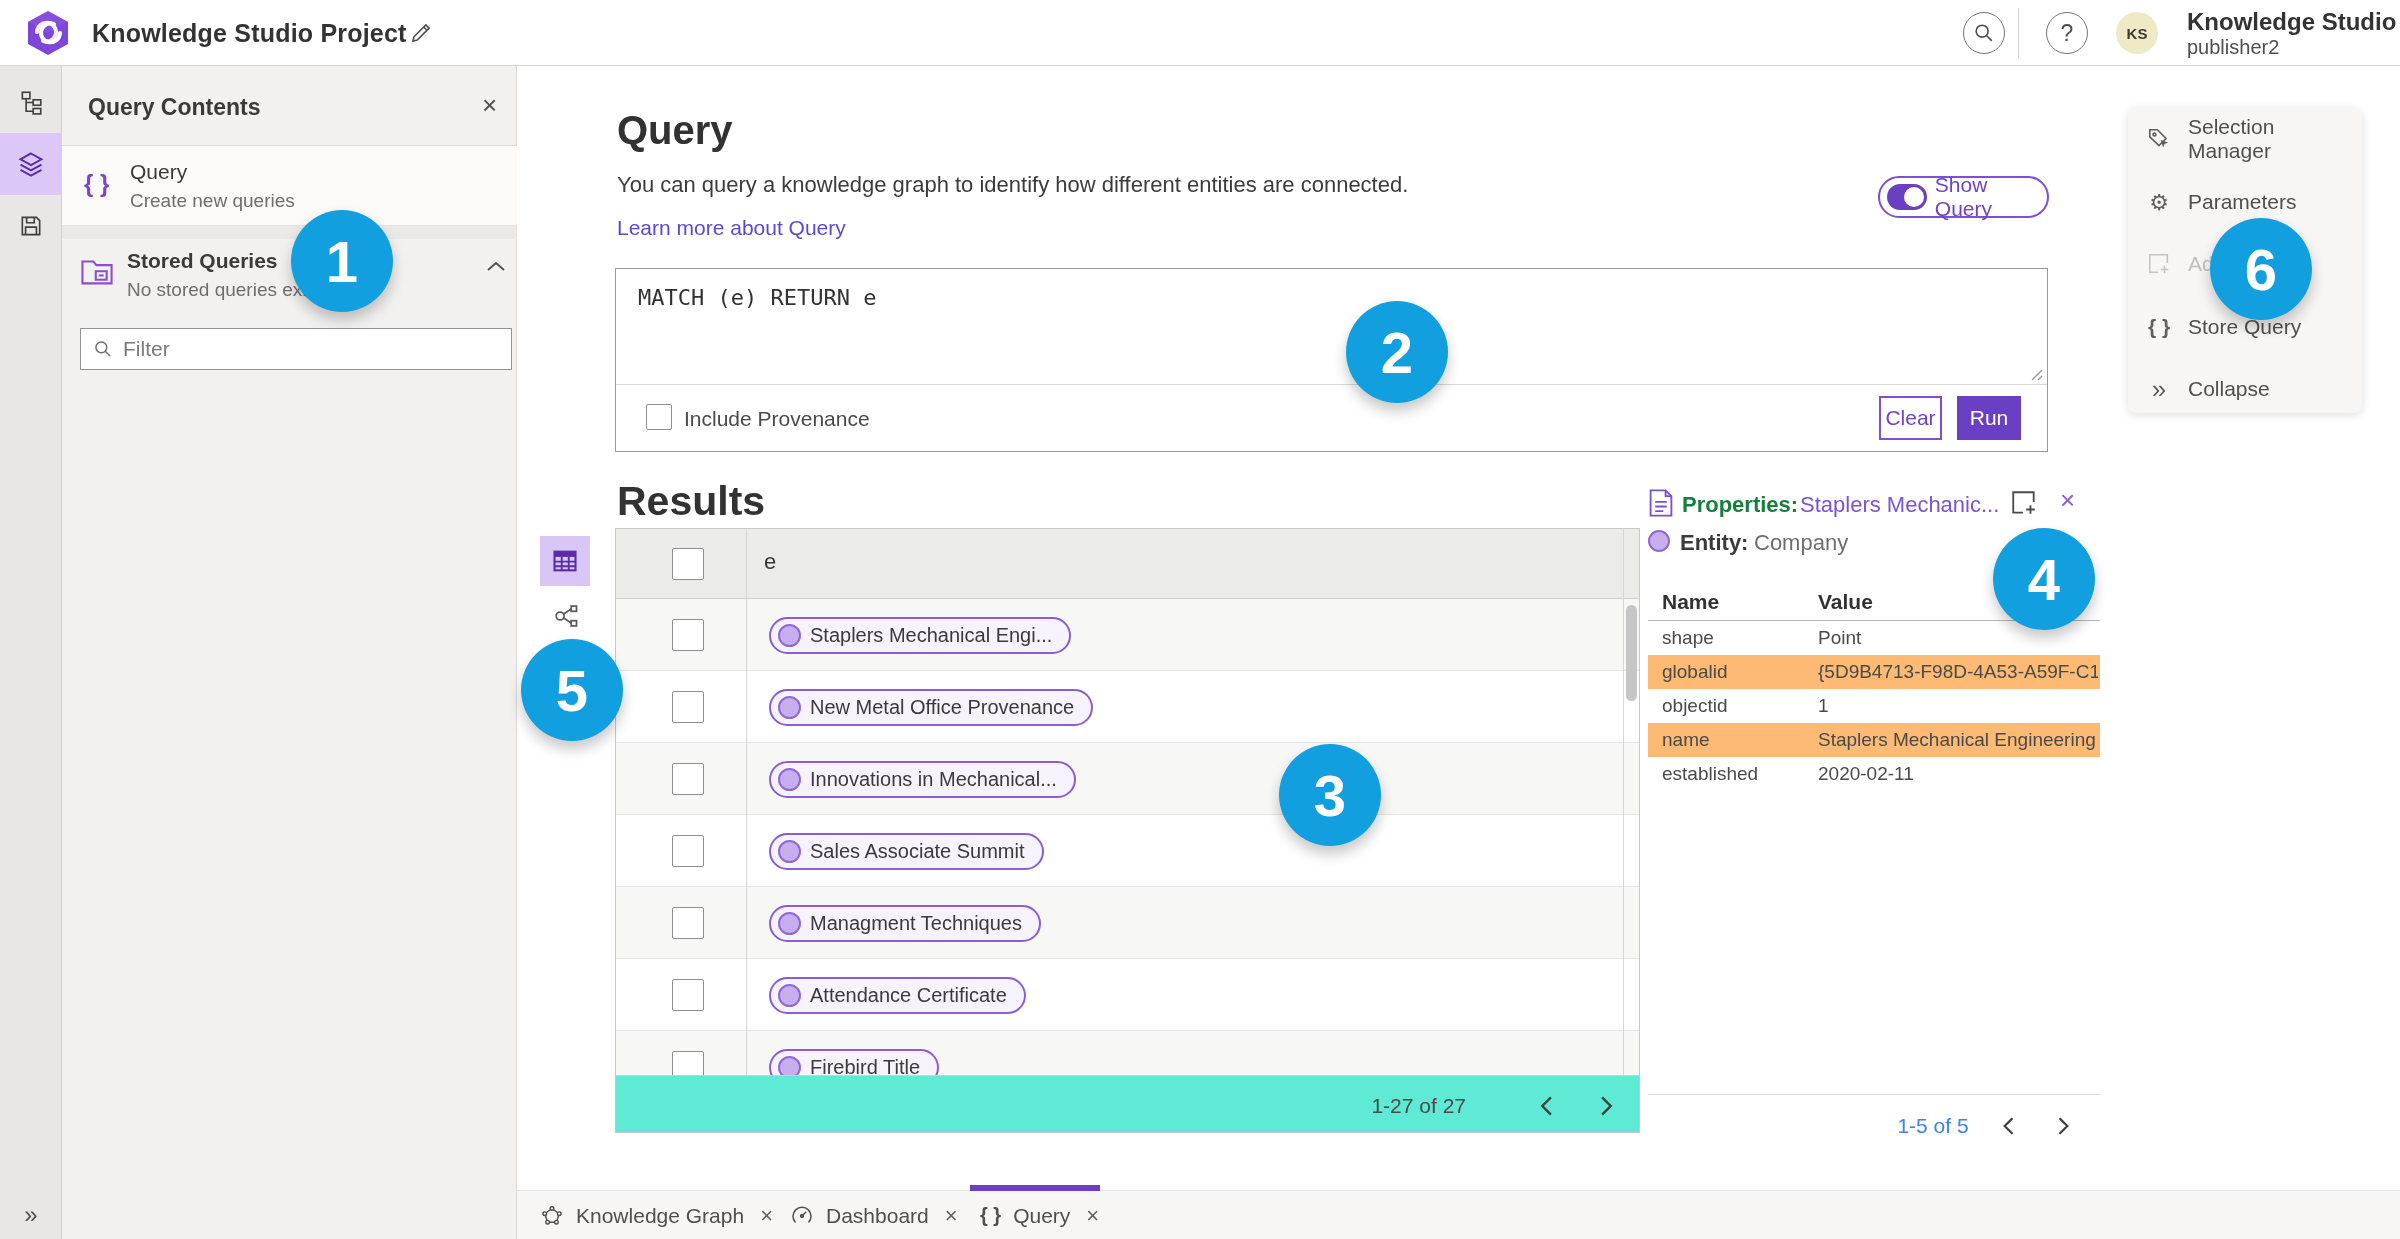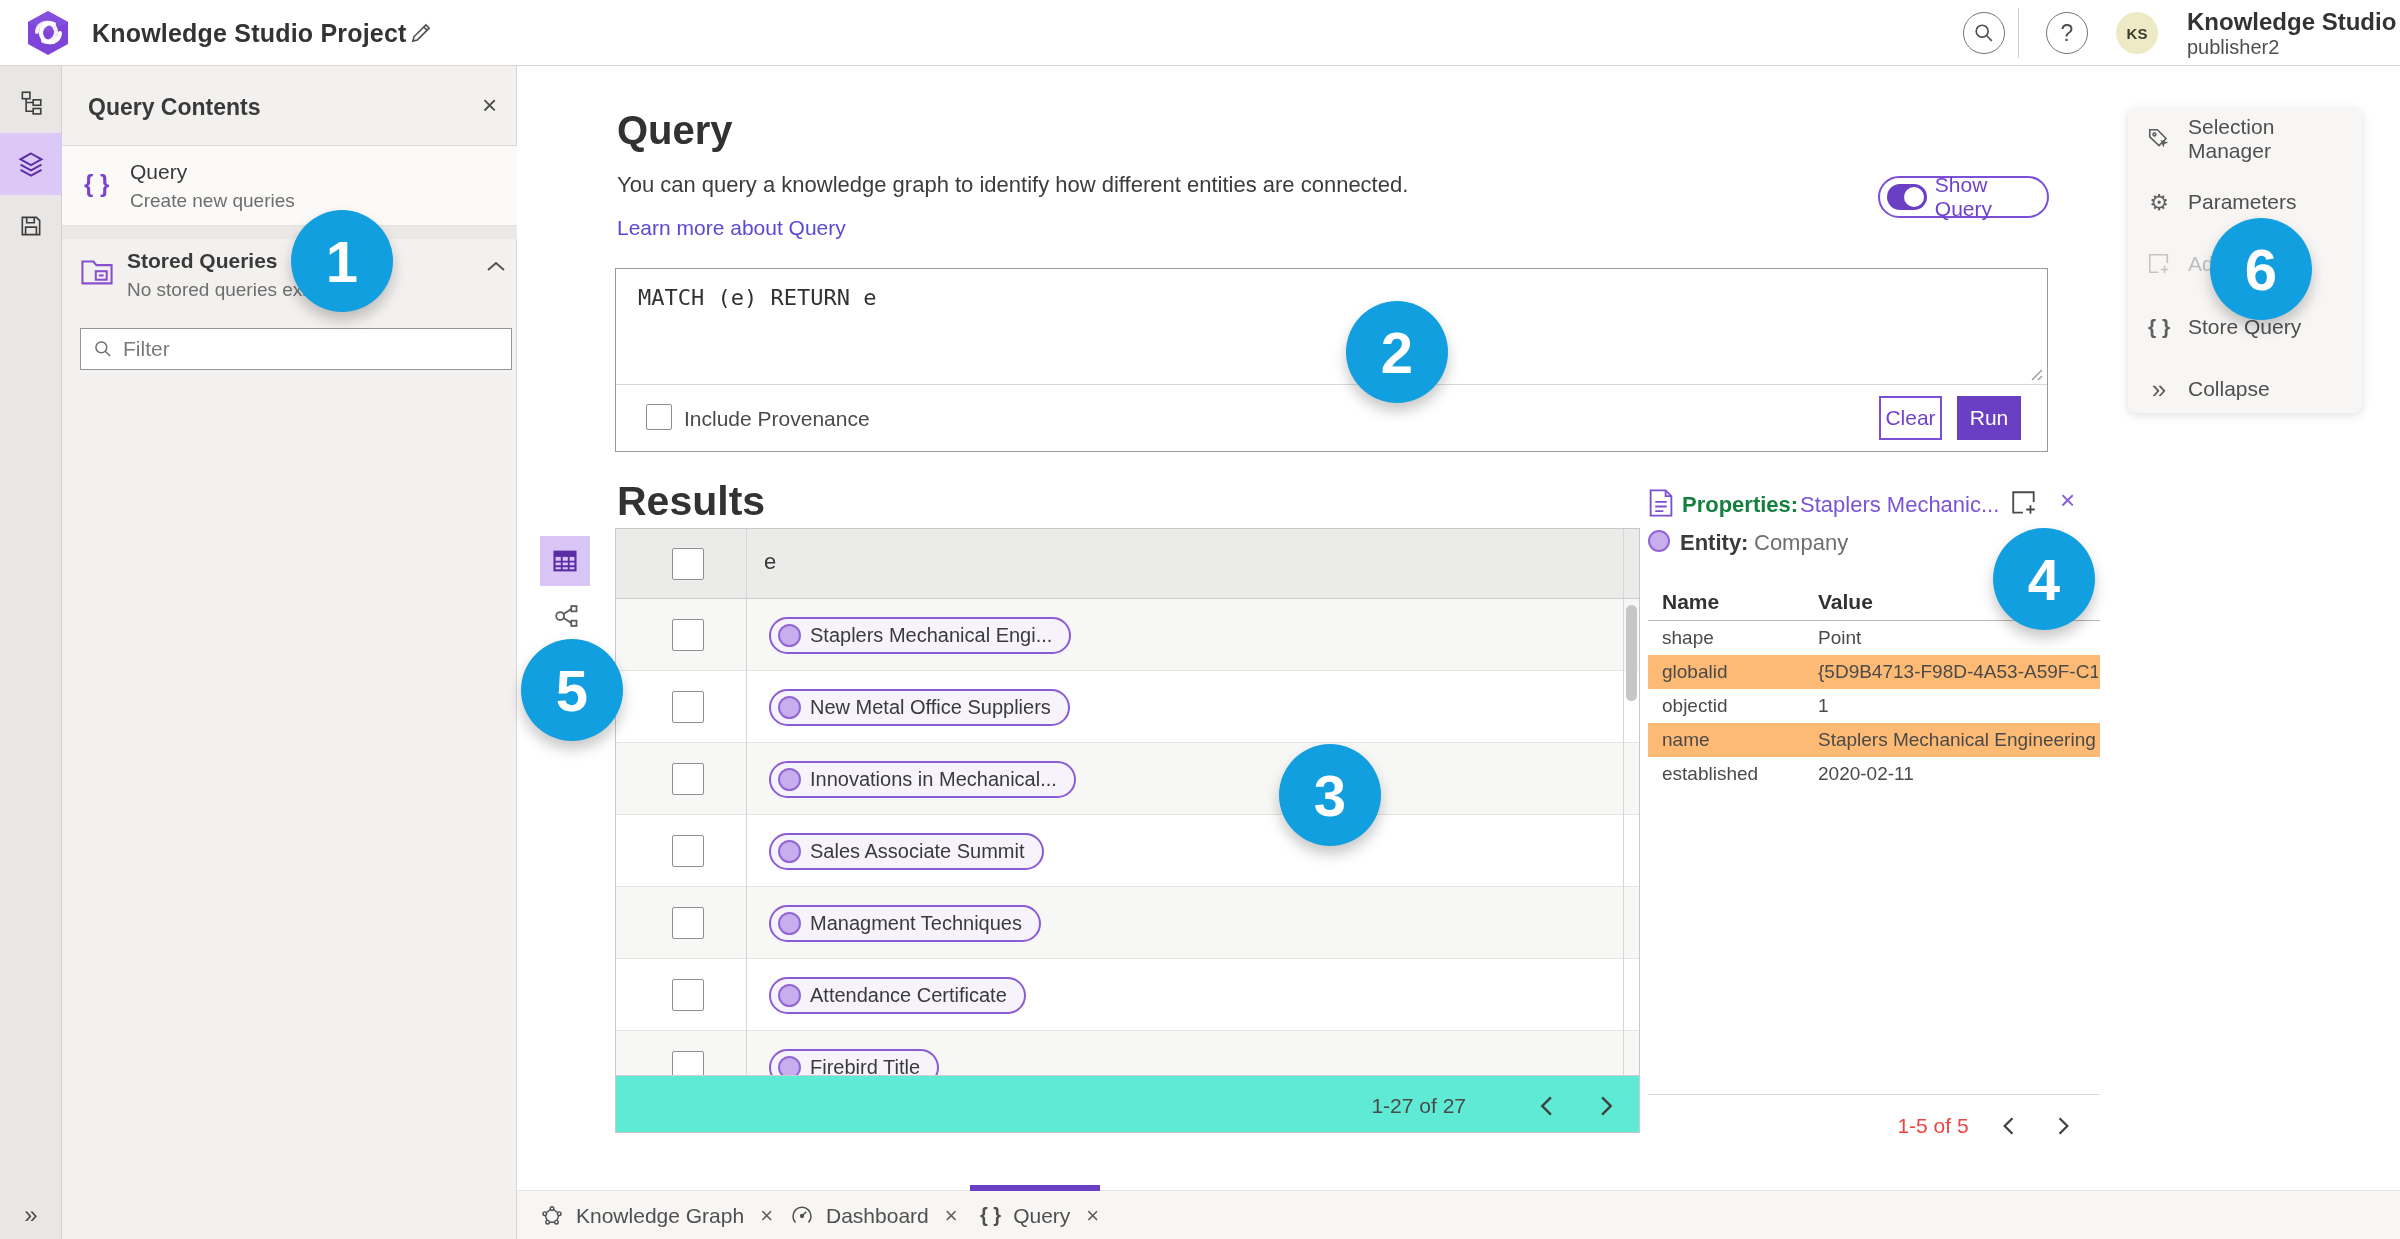--- a/index.html
+++ b/index.html
@@ -104,21 +104,21 @@
   #entity-value { left:106px; top:50px; font-size:22px; color:#6e6e6e; }
   #pt-h-name { left:14px; top:110px; font-size:21px; font-weight:700; color:#323232; }
   #pt-h-value { left:170px; top:110px; font-size:21px; font-weight:700; color:#323232; }
   #pt-underline { left:0; top:140px; width:452px; height:1px; background:#b9b9b9; }
   .prow { left:0; width:452px; height:34px; }
   .prow.alt { background:#fdba74; }
   .prow .pname { position:absolute; left:14px; top:6px; font-size:19px; color:#4a4a4a; }
   .prow .pval { position:absolute; left:170px; top:6px; font-size:19px; color:#4a4a4a; white-space:nowrap; overflow:hidden; width:280px; }
   #p0 { top:141px; } #p1 { top:175px; } #p2 { top:209px; } #p3 { top:243px; } #p4 { top:277px; }
   #props-pg-divider { left:0; top:614px; width:452px; height:1px; background:#dadada; }
-  #props-count { left:220px; top:634px; width:130px; text-align:center; font-size:21px; color:#ef4444; }
+  #props-count { left:220px; top:634px; width:130px; text-align:center; font-size:21px; color:#3b82f6; }
   #pp-prev { left:342px; top:628px; } #pp-next { left:398px; top:628px; }
 
   
   #rmenu { left:2128px; top:108px; width:234px; height:305px; background:#f7f6f5; border-radius:8px; box-shadow:0 2px 10px rgba(0,0,0,.13); z-index:10; }
   .menu-item { position:absolute; left:0; width:234px; height:42px; display:flex; align-items:center; gap:16px; padding-left:18px; color:#4f4f4f; font-size:21px; }
   .menu-item .mi-icon { width:26px; height:26px; display:flex; align-items:center; justify-content:center; font-size:22px; color:#5f5f5f; }
   #mi-0 { top:10px; } #mi-1 { top:73px; } #mi-2 { top:135px; } #mi-3 { top:198px; } #mi-4 { top:260px; }
   #mi-2 { color:#bfbfbf; } #mi-2 .mi-icon { color:#c4c4c4; }
   #mi-4 .mi-icon { font-size:26px; }
   #mi-3 .mi-icon { font-weight:700; color:#5f5f5f; font-size:21px; }
@@ -286,21 +286,21 @@
       <div class="checkbox row-check"></div>
       <div class="pill">
           <span class="pill-dot"></span>
           <span class="pill-label">Staplers Mechanical Engi...</span>
         </div>
     </div>
     <div class="abs rrow" id="r1">
       <div class="checkbox row-check"></div>
       <div class="pill">
           <span class="pill-dot"></span>
-          <span class="pill-label">New Metal Office Suppliers</span>
+          <span class="pill-label">New Metal Office Provenance</span>
         </div>
     </div>
     <div class="abs rrow alt" id="r2">
       <div class="checkbox row-check"></div>
       <div class="pill">
           <span class="pill-dot"></span>
           <span class="pill-label">Innovations in Mechanical...</span>
         </div>
     </div>
     <div class="abs rrow" id="r3">

